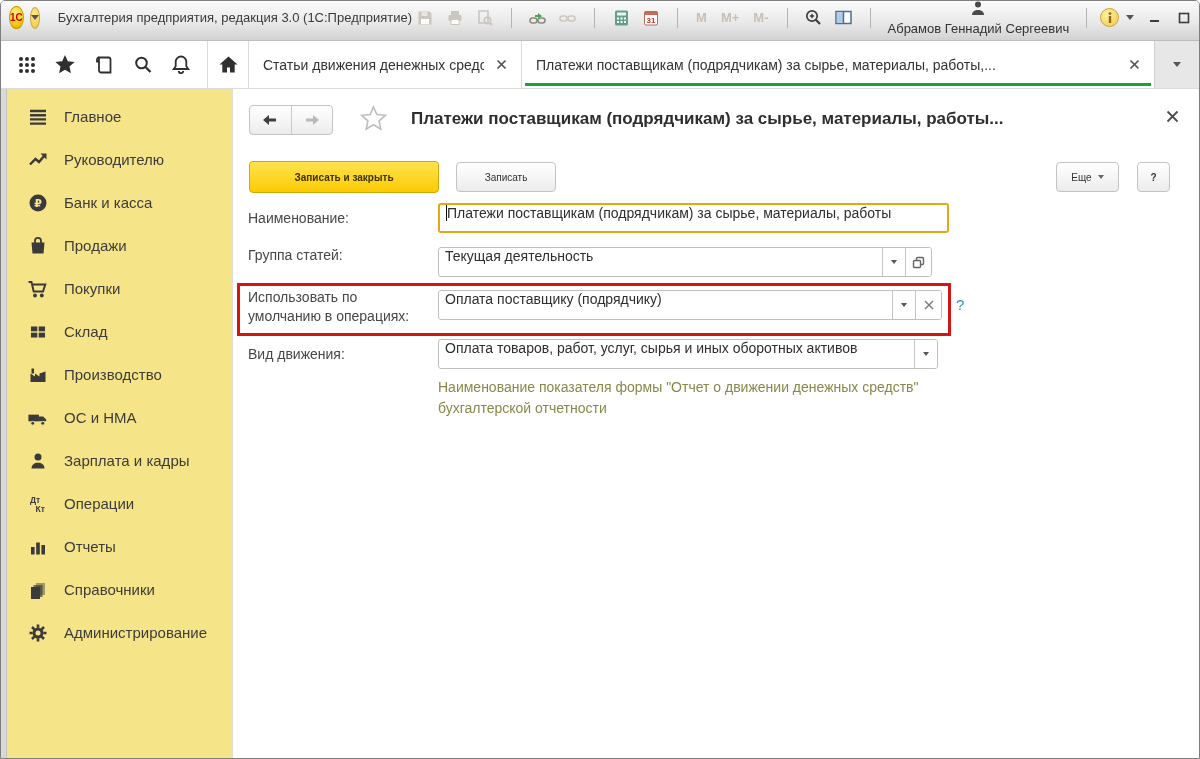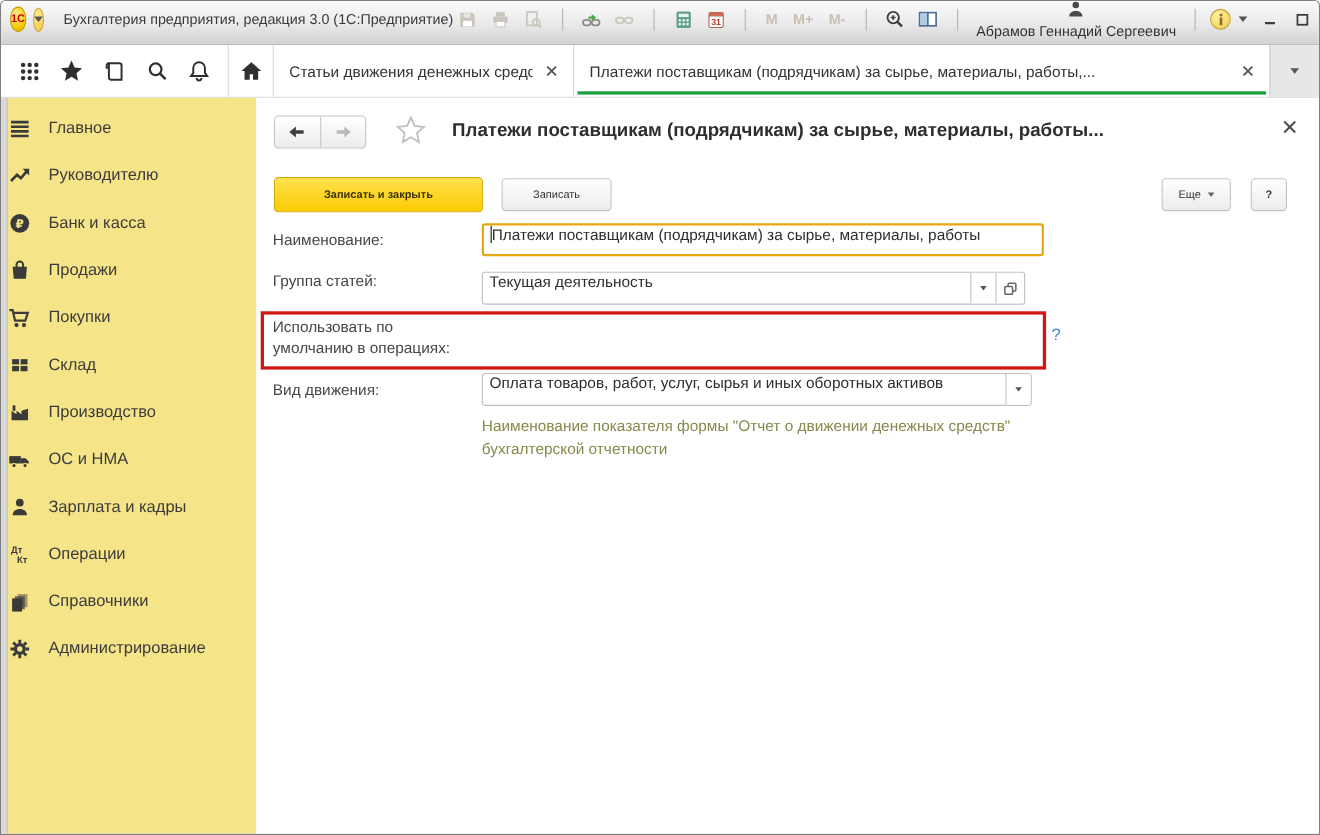--- a/index.html
+++ b/index.html
@@ -38,21 +38,21 @@
   .tab1 { width:272px; }
   .tab2 { flex:1; }
   .tab2 .tlabel { flex:1; }
   .greenUnderline { position:absolute; left:3px; right:3px; bottom:2px; height:3px; background:#17a33c; }
   .tabListBtn { width:45px; background:#e7e7e7; border-left:1px solid #d0d0d0; display:flex; align-items:center; justify-content:center; cursor:pointer; }
 
   
   .sidebar { position:absolute; left:0; top:88px; width:232px; bottom:0; background:#f6e488; border-right:1px solid #ddd; }
   .sbScroll { position:absolute; left:0; top:0; bottom:0; width:6px; background:#d9d9d9; border-right:1px solid #c4c4c4; }
   .sbList { position:absolute; left:6px; right:0; top:6px; }
-  .sbItem { height:43px; display:flex; align-items:center; cursor:pointer; }
+  .sbItem { height:43px; display:flex; align-items:center; padding-left:20px; cursor:pointer; }
   .sbIcon { width:21px; height:21px; display:flex; align-items:center; justify-content:center; }
   .sbLabel { margin-left:16px; font-size:15px; color:#3c3c3c; white-space:nowrap; }
 
   
   .content { position:absolute; left:232px; top:88px; right:0; bottom:0; background:#fff; }
   .navGroup { position:absolute; left:16px; top:16px; width:84px; height:30px; display:flex; border:1px solid #c3c3c3; border-radius:4px; background:linear-gradient(#fff,#ececec); overflow:hidden; }
   .navHalf { flex:1; display:flex; align-items:center; justify-content:center; }
   .navHalf:first-child { border-right:1px solid #c9c9c9; }
   .favStar { position:absolute; left:126px; top:16px; }
   .formTitle { position:absolute; left:178px; top:20px; width:740px; font-size:17px; font-weight:bold; color:#2e2e2e; white-space:nowrap; overflow:hidden; }
@@ -374,20 +374,32 @@
             <svg width="20" height="20" viewBox="0 0 20 20">
               <text x="2" y="9" font-size="8.5" font-weight="bold" fill="#3a3a3a">Дт</text>
               <text x="7.5" y="18" font-size="8.5" font-weight="bold" fill="#3a3a3a">Кт</text>
             </svg>
           </span>
         <span class="sbLabel">Операции</span>
       </div>
       <div class="sbItem">
         <span class="sbIcon">
             <svg width="20" height="20" viewBox="0 0 20 20">
+              <g fill="#3a3a3a">
+                <rect x="3" y="10" width="3.6" height="7.5"></rect>
+                <rect x="8.2" y="5.5" width="3.6" height="12"></rect>
+                <rect x="13.4" y="8" width="3.6" height="9.5"></rect>
+              </g>
+            </svg>
+          </span>
+        <span class="sbLabel">Отчеты</span>
+      </div>
+      <div class="sbItem">
+        <span class="sbIcon">
+            <svg width="20" height="20" viewBox="0 0 20 20">
               <rect x="8" y="3" width="9" height="12" fill="#3a3a3a" opacity="0.45"></rect>
               <rect x="5.5" y="5" width="9" height="12" fill="#3a3a3a" opacity="0.7"></rect>
               <rect x="3" y="7" width="9" height="12" fill="#3a3a3a"></rect>
             </svg>
           </span>
         <span class="sbLabel">Справочники</span>
       </div>
       <div class="sbItem">
         <span class="sbIcon">
             <svg width="20" height="20" viewBox="0 0 20 20">
@@ -456,20 +468,32 @@
         </div>
       <div class="seg wide">
         <svg width="13" height="13" viewBox="0 0 13 13">
             <rect x="4.5" y="1.5" width="7" height="7" rx="1" fill="none" stroke="#666" stroke-width="1.4"></rect>
             <rect x="1.5" y="4.5" width="7" height="7" rx="1" fill="#fff" stroke="#666" stroke-width="1.4"></rect>
           </svg>
       </div>
     </div>
 
     <div class="fLabel lblTwoLine">Использовать по умолчанию в операциях:</div>
+    <div class="field fieldDefault">
+      <div class="fText">Оплата поставщику (подрядчику)</div>
+      <div class="seg">
+          <span class="segCaret"></span>
+        </div>
+      <div class="seg wide">
+        <svg width="10" height="10" viewBox="0 0 10 10">
+            <line x1="1" y1="1" x2="9" y2="9" stroke="#7a7a7a" stroke-width="1.5"></line>
+            <line x1="9" y1="1" x2="1" y2="9" stroke="#7a7a7a" stroke-width="1.5"></line>
+          </svg>
+      </div>
+    </div>
     <div class="redBox"></div>
     <span class="helpBlue">?</span>
 
     <div class="fLabel" style="top:257px;">Вид движения:</div>
     <div class="field fieldMovement">
       <div class="fText">Оплата товаров, работ, услуг, сырья и иных оборотных активов</div>
       <div class="seg">
           <span class="segCaret"></span>
         </div>
     </div>

